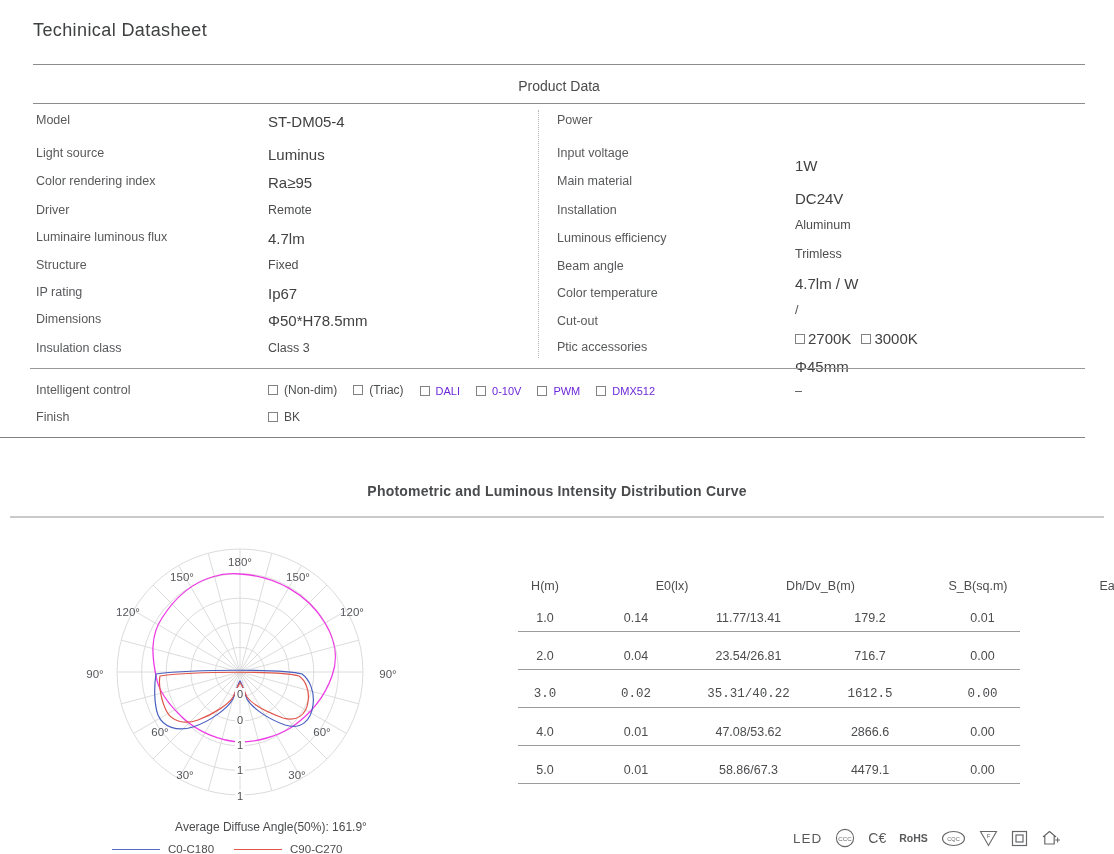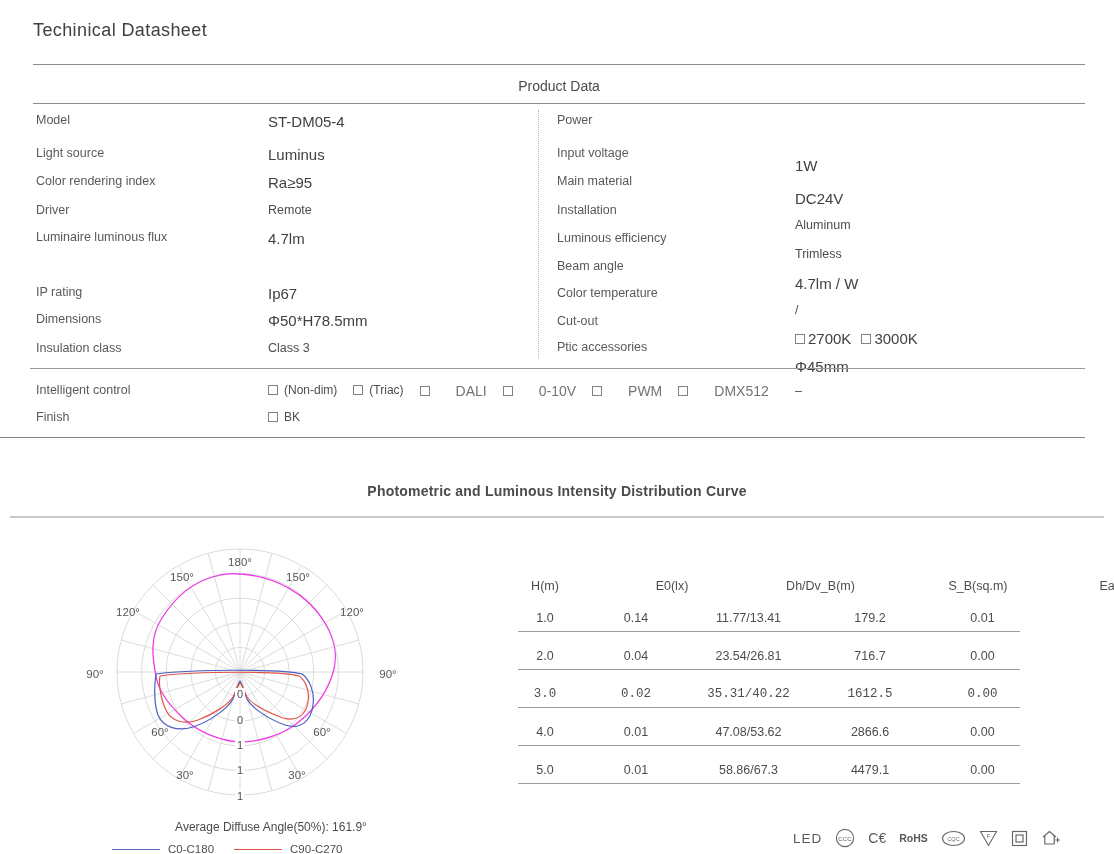--- a/index.html
+++ b/index.html
@@ -19,24 +19,24 @@
   
   .prow{left:0;width:1114px;height:22px;}
   .plabel{position:absolute;left:36px;font-size:12.5px;color:#58595b;white-space:nowrap;}
   .plabel.r{left:557px;}
   .pvalue{position:absolute;left:268px;white-space:nowrap;}
   .pvalue.r{left:795px;margin-top:44px;}
   .val-big{font-size:15px;color:#414042;}
   .val-small{font-size:12.5px;color:#4c4d4f;}
   .vdivider{left:538px;top:110px;height:248px;border-left:1px dotted #b5b6b8;}
   .cb{display:inline-block;width:8px;height:8px;border:1px solid #818284;margin-right:6px;}
-  .optrow{display:flex;gap:16px;align-items:flex-start;}
+  .optrow{display:flex;gap:16px;align-items:flex-end;}
   .opt{display:flex;align-items:center;white-space:nowrap;}
   .opt-sm{font-size:12px;color:#4c4d4f;}
-  .opt-lg{font-size:14px;color:#737373;gap:20px;}
+  .opt-lg{font-size:11px;color:#6d28d9;}
   .ct-opt{font-size:15px;color:#414042;margin-right:10px;}
   .ct-opt .cb{margin-right:3px;}
   
   .photo-title{left:0;top:483px;width:1114px;text-align:center;font-size:14px;font-weight:bold;color:#4a4b4d;letter-spacing:.2px;}
   .chart{left:80px;top:528px;width:320px;height:290px;text-align:center;}
   .chart svg{position:absolute;left:0;top:0;}
   .alabel{position:absolute;transform:translate(-50%,-50%);font-size:11.5px;color:#55565a;white-space:nowrap;}
   .rlabel{position:absolute;transform:translate(-50%,-50%);font-size:11px;color:#4c4c50;background:#fff;padding:0 2px;}
   .al0{left:160px;top:34px;} .al1{left:102px;top:49px;} .al2{left:218px;top:49px;}
   .al3{left:48px;top:84px;}  .al4{left:272px;top:84px;} .al5{left:15px;top:146px;}
@@ -87,20 +87,24 @@
     <span class="plabel">Color rendering index</span>
     <span class="pvalue val-big">Ra≥95</span>
   </div>
   <div class="abs prow" style="top:203px">
     <span class="plabel">Driver</span>
     <span class="pvalue val-small">Remote</span>
   </div>
   <div class="abs prow" style="top:230px">
     <span class="plabel">Luminaire luminous flux</span>
     <span class="pvalue val-big">4.7lm</span>
+  </div>
+  <div class="abs prow" style="top:258px">
+    <span class="plabel">Structure</span>
+    <span class="pvalue val-small">Fixed</span>
   </div>
   <div class="abs prow" style="top:285px">
     <span class="plabel">IP rating</span>
     <span class="pvalue val-big">Ip67</span>
   </div>
   <div class="abs prow" style="top:312px">
     <span class="plabel">Dimensions</span>
     <span class="pvalue val-big">Φ50*H78.5mm</span>
   </div>
   <div class="abs prow" style="top:341px">

